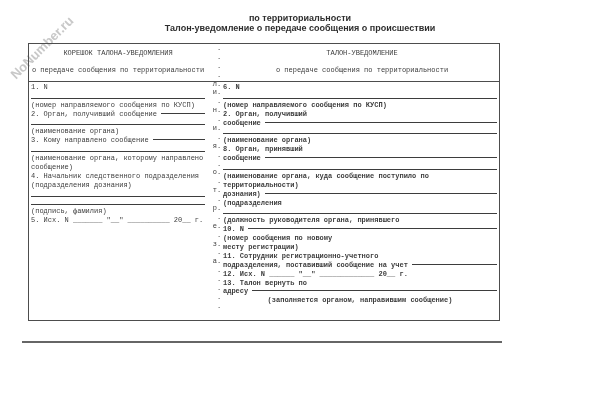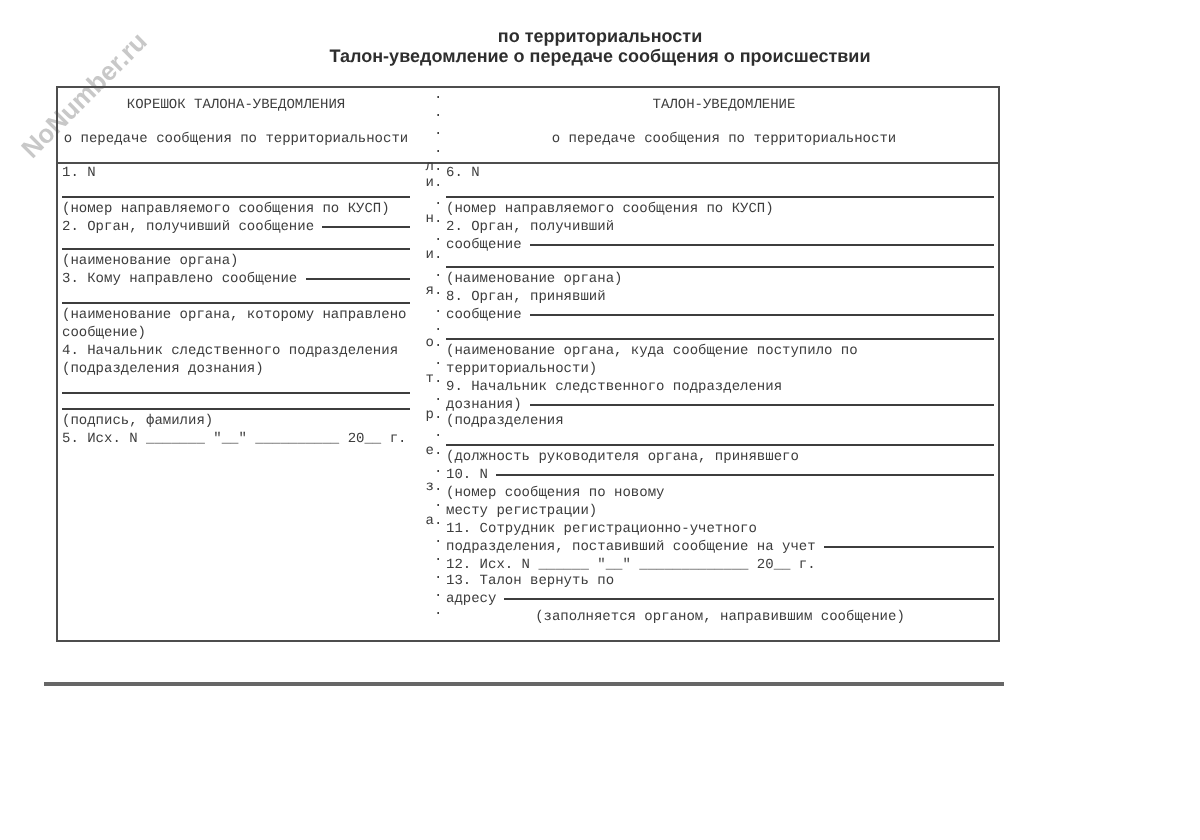--- a/index.html
+++ b/index.html
@@ -48,21 +48,21 @@
     border-bottom:1px solid var(--border);
   }
   .hc{padding-top:5px;text-align:center;box-sizing:border-box;}
   .hc-left{width:178px;}
   .hc-right{margin-left:18px;flex:1;}
   .hc .ht{margin-bottom:8px;white-space:pre;}
   .hc .hs{white-space:pre;}
   .body-row{display:flex;}
   .col{box-sizing:border-box;}
   .col-left{width:178px;padding:1px 2px 0 2px;}
-  .col-right{margin-left:16px;flex:1;padding:1px 2px 0 0;}
+  .col-right{margin-left:16px;flex:1;padding:1px 2px 0 0;font-weight:bold;}
   .ln{height:8.9px;line-height:8.9px;white-space:pre;}
   .ln.cap{text-align:left;}
   .ln.capr{text-align:center;}
   .ln.rule{position:relative;}
   .ln.rule::after{
     content:"";position:absolute;left:0;right:0;bottom:2px;
     border-bottom:1px solid var(--ink);
   }
   .ln.fill{display:flex;align-items:center;}
   .ln.fill .fl{
@@ -124,21 +124,20 @@
           <div class="ln cap">(номер направляемого сообщения по КУСП)</div>
           <div class="ln txt">2. Орган, получивший</div>
           <div class="ln fill"><span>сообщение </span><span class="fl"></span></div>
           <div class="ln rule"></div>
           <div class="ln cap">(наименование органа)</div>
           <div class="ln txt">8. Орган, принявший</div>
           <div class="ln fill"><span>сообщение </span><span class="fl"></span></div>
           <div class="ln rule"></div>
           <div class="ln cap">(наименование органа, куда сообщение поступило по</div>
           <div class="ln cap">территориальности)</div>
-          <div class="ln txt">9. Начальник следственного подразделения</div>
           <div class="ln fill"><span>дознания) </span><span class="fl"></span></div>
           <div class="ln txt">(подразделения</div>
           <div class="ln rule"></div>
           <div class="ln cap">(должность руководителя органа, принявшего</div>
           <div class="ln fill"><span>10. N </span><span class="fl"></span></div>
           <div class="ln cap">(номер сообщения по новому</div>
           <div class="ln cap">месту регистрации)</div>
           <div class="ln txt">11. Сотрудник регистрационно-учетного</div>
           <div class="ln fill"><span>подразделения, поставивший сообщение на учет </span><span class="fl"></span></div>
           <div class="ln txt">12. Исх. N ______ "__" _____________ 20__ г.</div>

